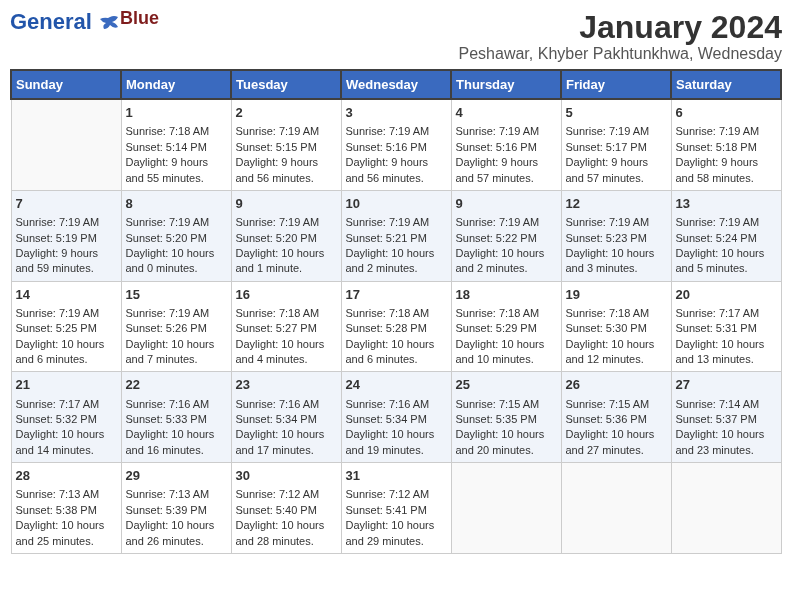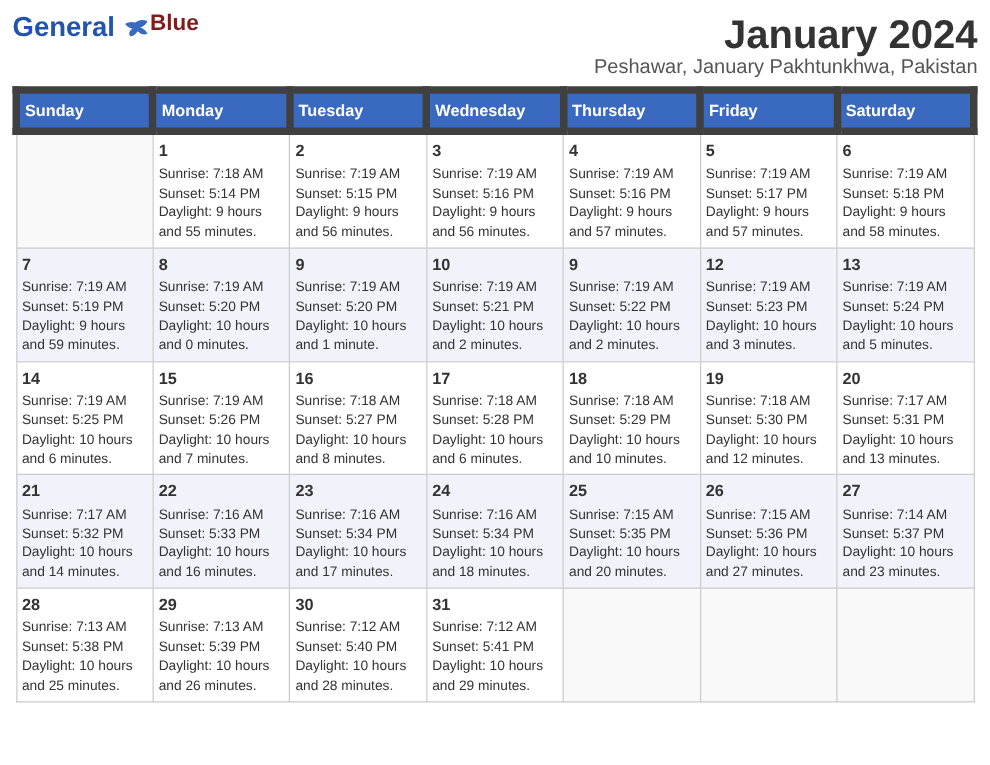--- a/index.html
+++ b/index.html
@@ -48,21 +48,21 @@
       border-collapse: collapse;
       font-size: 11px;
     }
     .calendar-table th {
       background-color: #3a6abf;
       color: #fff;
       padding: 6px 4px;
       text-align: left;
       font-size: 13px;
       font-weight: bold;
-      border: 6px solid #404040;
+      border: 2px solid #404040;
     }
     .calendar-table td {
       border: 1px solid #ccc;
       vertical-align: top;
       padding: 4px;
       width: calc(100% / 7);
       min-height: 80px;
       font-size: 11px;
       color: #333;
       line-height: 1.4;
@@ -93,21 +93,21 @@
         <span class="blue">General</span>
         <svg width="20" height="16" viewBox="0 0 20 16" style="vertical-align:middle;margin-left:2px;">
           <path d="M10 2 Q14 0 18 2 Q16 6 12 7 Q16 8 18 12 Q14 14 10 10 Q8 14 4 14 Q2 10 6 8 Q2 7 0 4 Q4 2 8 3 Z" fill="#3a6abf"></path>
         </svg>
       </span>
     </div>
     <div style="color:#7f1d1d;font-size:18px;font-weight:bold;margin-top:-2px;">Blue</div>
   </div>
   <div class="title-block">
     <h1>January 2024</h1>
-    <h2>Peshawar, January Pakhtunkhwa, Pakistan</h2>
+    <h2>Peshawar, Khyber Pakhtunkhwa, Wednesday</h2>
   </div>
 </div>
 
 <table class="calendar-table">
   <thead>
     <tr>
     <th>Sunday</th>
         <th>Monday</th>
         <th>Tuesday</th>
         <th>Wednesday</th>
@@ -226,21 +226,21 @@
           <div>Sunrise: 7:19 AM</div>
           <div>Sunset: 5:26 PM</div>
           <div>Daylight: 10 hours</div>
           <div>and 7 minutes.</div>
         </td>
         <td class="row-white">
           <span class="day-num">16</span>
           <div>Sunrise: 7:18 AM</div>
           <div>Sunset: 5:27 PM</div>
           <div>Daylight: 10 hours</div>
-          <div>and 8 minutes.</div>
+          <div>and 4 minutes.</div>
         </td>
         <td class="row-white">
           <span class="day-num">17</span>
           <div>Sunrise: 7:18 AM</div>
           <div>Sunset: 5:28 PM</div>
           <div>Daylight: 10 hours</div>
           <div>and 6 minutes.</div>
         </td>
         <td class="row-white">
           <span class="day-num">18</span>
@@ -284,21 +284,21 @@
           <div>Sunrise: 7:16 AM</div>
           <div>Sunset: 5:34 PM</div>
           <div>Daylight: 10 hours</div>
           <div>and 17 minutes.</div>
         </td>
         <td class="row-shade">
           <span class="day-num">24</span>
           <div>Sunrise: 7:16 AM</div>
           <div>Sunset: 5:34 PM</div>
           <div>Daylight: 10 hours</div>
-          <div>and 18 minutes.</div>
+          <div>and 19 minutes.</div>
         </td>
         <td class="row-shade">
           <span class="day-num">25</span>
           <div>Sunrise: 7:15 AM</div>
           <div>Sunset: 5:35 PM</div>
           <div>Daylight: 10 hours</div>
           <div>and 20 minutes.</div>
         </td>
         <td class="row-shade">
           <span class="day-num">26</span>

